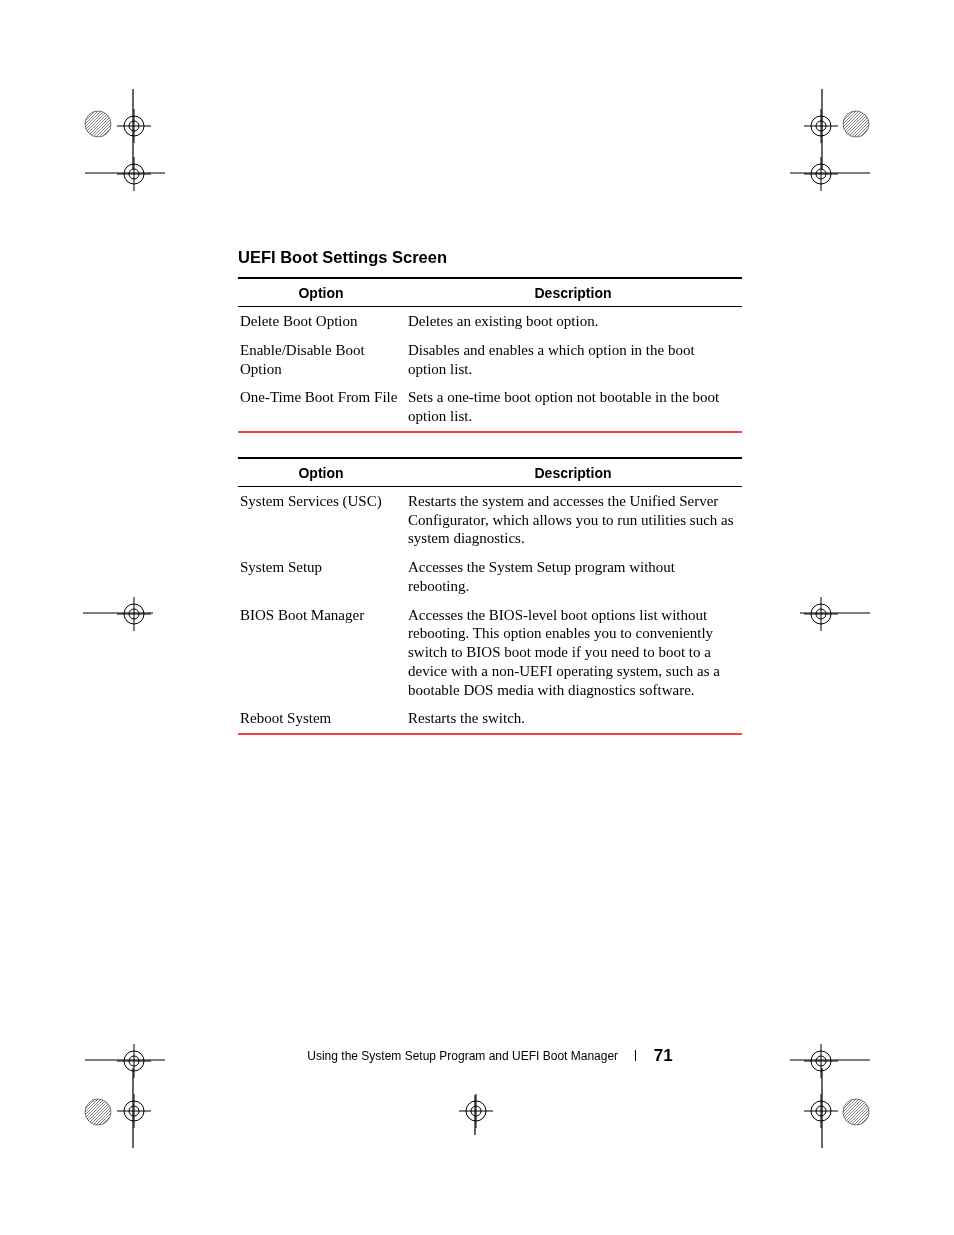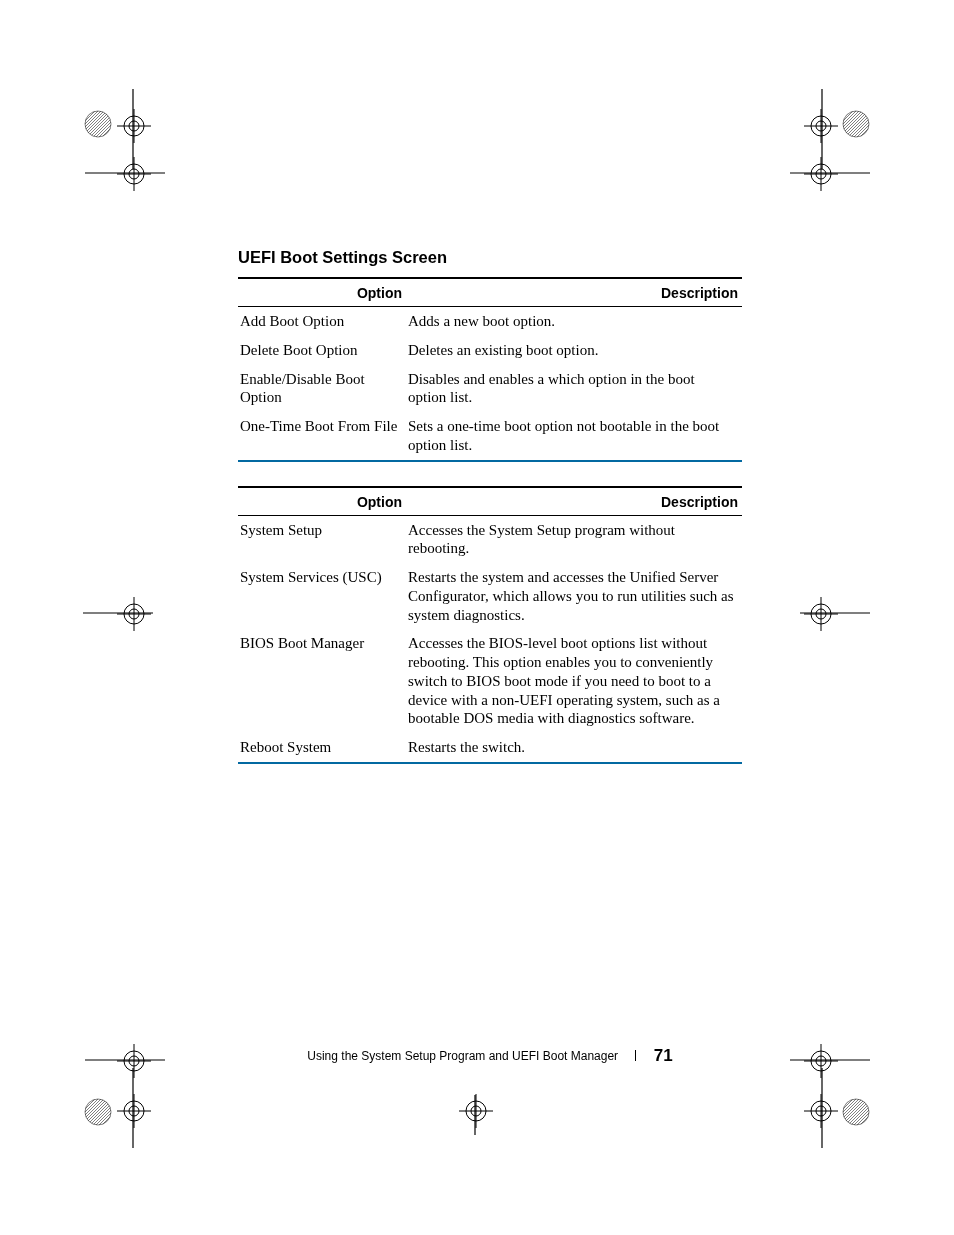--- a/index.html
+++ b/index.html
@@ -26,34 +26,34 @@
   }
   table.option-table {
     border-collapse: collapse;
     width: 100%;
     margin-bottom: 24px;
   }
   table.option-table thead th {
     font-family: Arial, Helvetica, sans-serif;
     font-weight: bold;
     font-size: 14px;
-    text-align: right;
+    text-align: center;
     padding: 6px 4px 5px 2px;
     border-top: 2px solid #000;
     border-bottom: 1px solid #000;
   }
   table.option-table tbody td {
     font-family: "Times New Roman", Times, serif;
     font-size: 15px;
     line-height: 1.25;
     padding: 5px 6px 5px 2px;
     vertical-align: top;
   }
   table.option-table tbody tr:last-child td {
-    border-bottom: 2px solid #0369a1;
+    border-bottom: 2px solid #ef4444;
   }
   .col-option { width: 168px; }
   .footer {
     position: absolute;
     left: 238px;
     top: 1046px;
     width: 504px;
     text-align: center;
     font-family: Arial, Helvetica, sans-serif;
     font-size: 12px;
@@ -96,24 +96,20 @@
         <col>
       </colgroup>
     <thead>
       <tr>
         <th>Option</th>
         <th>Description</th>
       </tr>
     </thead>
     <tbody>
       <tr>
-        <td>Add Boot Option</td>
-        <td>Adds a new boot option.</td>
-      </tr>
-      <tr>
         <td>Delete Boot Option</td>
         <td>Deletes an existing boot option.</td>
       </tr>
       <tr>
         <td>Enable/Disable Boot Option</td>
         <td>Disables and enables a which option in the boot option list.</td>
       </tr>
       <tr>
         <td>One-Time Boot From File</td>
         <td>Sets a one-time boot option not bootable in the boot option list.</td>
@@ -127,26 +123,26 @@
         <col>
       </colgroup>
     <thead>
       <tr>
         <th>Option</th>
         <th>Description</th>
       </tr>
     </thead>
     <tbody>
       <tr>
+        <td>System Services (USC)</td>
+        <td>Restarts the system and accesses the Unified Server Configurator, which allows you to run utilities such as system diagnostics.</td>
+      </tr>
+      <tr>
         <td>System Setup</td>
         <td>Accesses the System Setup program without rebooting.</td>
-      </tr>
-      <tr>
-        <td>System Services (USC)</td>
-        <td>Restarts the system and accesses the Unified Server Configurator, which allows you to run utilities such as system diagnostics.</td>
       </tr>
       <tr>
         <td>BIOS Boot Manager</td>
         <td>Accesses the BIOS-level boot options list without rebooting. This option enables you to conveniently switch to BIOS boot mode if you need to boot to a device with a non-UEFI operating system, such as a bootable DOS media with diagnostics software.</td>
       </tr>
       <tr>
         <td>Reboot System</td>
         <td>Restarts the switch.</td>
       </tr>
     </tbody>

